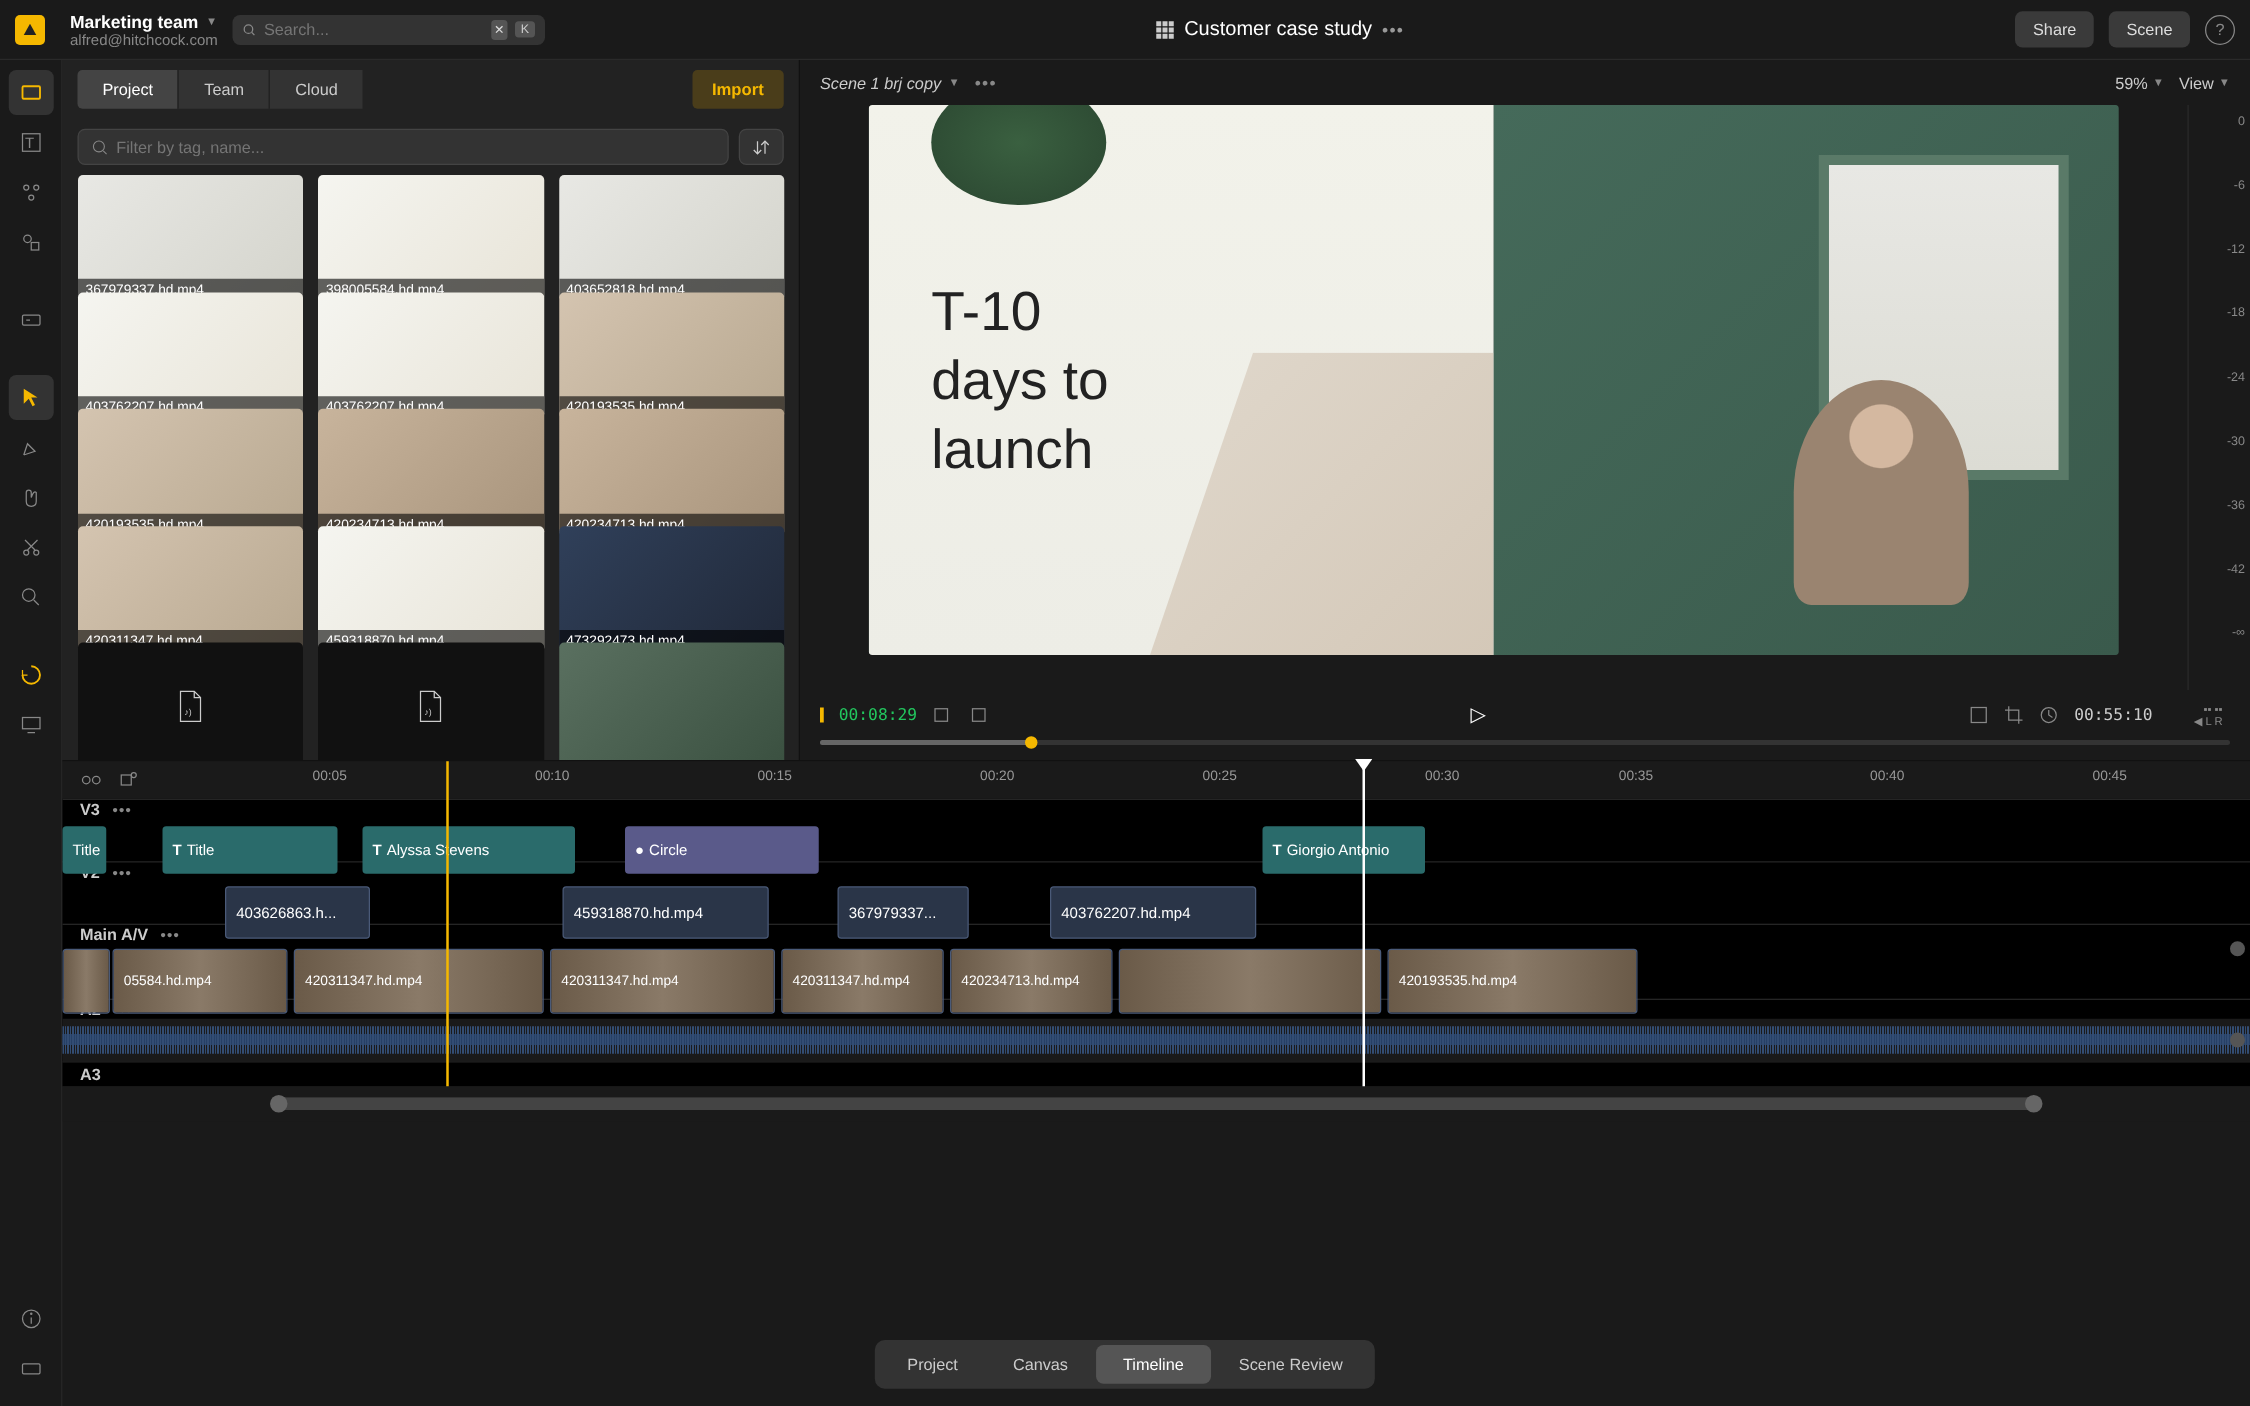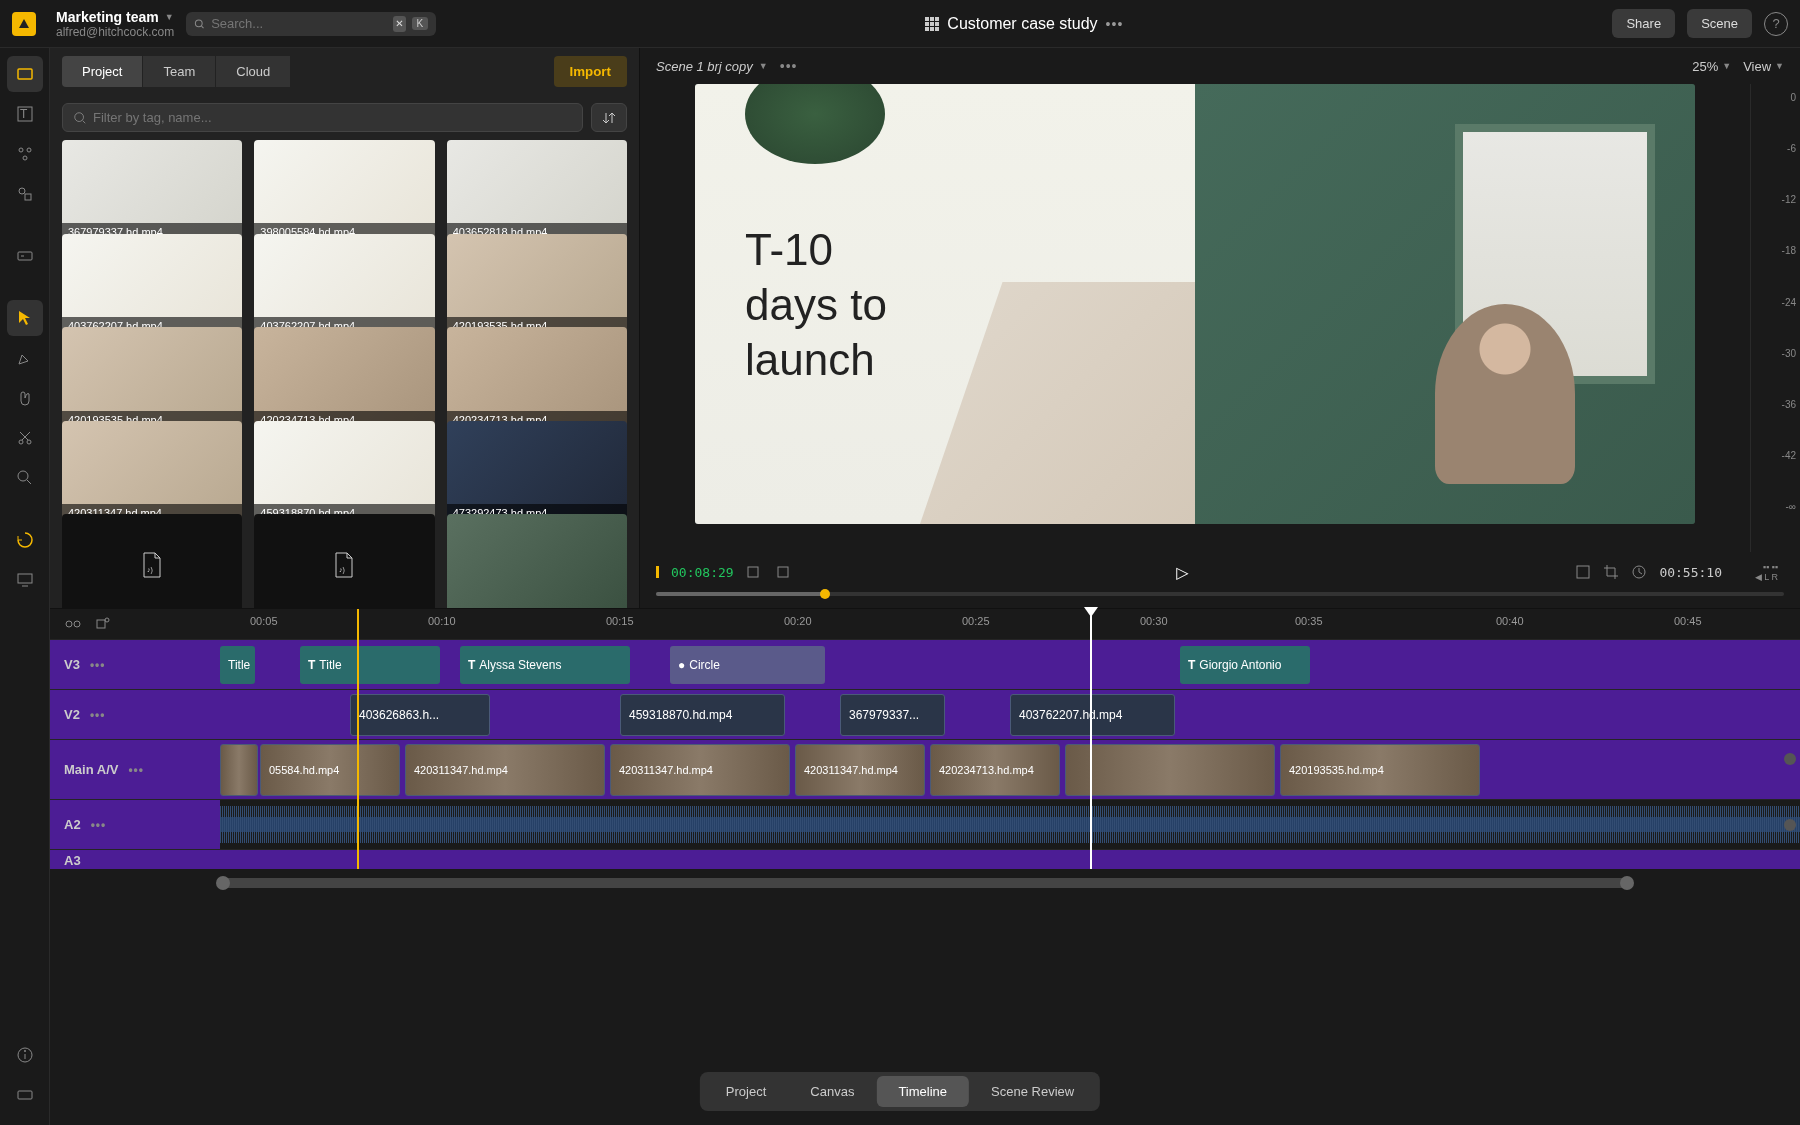--- a/index.html
+++ b/index.html
@@ -90,21 +90,21 @@
 .timeline { flex:1; background:#1a1a1a; display:flex; flex-direction:column; min-height:0; border-top:1px solid #111; }
 .tl-ruler { height:30px; display:flex; background:#1a1a1a; position:relative; }
 .tl-head { width:170px; display:flex; align-items:center; gap:12px; padding-left:14px; color:#888; }
 .ruler-track { flex:1; position:relative; }
 .ruler-tick { position:absolute; top:6px; color:#999; font-size:11px; }
 .playhead { position:absolute; top:0; width:2px; background:#f5b800; z-index:10; }
 .playhead-main { left:calc(170px + 137px); height:260px; top:0; }
 .playhead-white { position:absolute; left:calc(170px + 870px); top:0; height:260px; width:2px; background:#fff; z-index:5; }
 .playhead-white::before { content:''; position:absolute; top:-2px; left:-6px; width:14px; height:10px; background:#fff; clip-path:polygon(0 0,100% 0,50% 100%); }
 .tl-rows { position:relative; }
-.tl-row { display:flex; height:50px; border-top:1px solid #252525; background:#4c1d95; }
+.tl-row { display:flex; height:50px; border-top:1px solid #252525; background:#000000;flex-direction:column; }
 .tl-row.tall { height:60px; }
 .tl-label { width:170px; display:flex; align-items:center; padding-left:14px; gap:10px; color:#ccc; font-weight:600; }
 .row-more { color:#888; cursor:pointer; font-size:12px; letter-spacing:1px; }
 .tl-content { flex:1; position:relative; }
 .clip { position:absolute; top:6px; height:38px; border-radius:3px; display:flex; align-items:center; padding:0 8px; font-size:12px; color:#fff; overflow:hidden; cursor:pointer; white-space:nowrap; }
 .clip.teal { background:#2a6b6b; }
 .clip.purple { background:#5a5a8a; }
 .clip.video { background:#2a3548; border:1px solid #4a5a78; top:4px; height:42px; }
 .clip.main { top:4px; height:52px; background:linear-gradient(90deg,#6a5a48,#8a7a68,#6a5a48); border:1px solid #4a5a78; }
 .wave-row .tl-content { background:#1a1a1a; }
@@ -351,21 +351,21 @@
 
         <div class="preview">
           <div class="scene-bar">
             <div class="scene-name">
                 <span>Scene 1 brj copy</span>
                 <span class="chev">▼</span>
               </div>
             <span class="more-dots">•••</span>
             <div class="spacer"></div>
             <div class="zoom">
-                <span>25%</span>
+                <span>59%</span>
                 <span class="chev">▼</span>
               </div>
             <div class="zoom">
                 <span>View</span>
                 <span class="chev">▼</span>
               </div>
           </div>
           <div style="display:flex; flex:1;">
             <div class="canvas">
               <div class="frame">
@@ -484,21 +484,21 @@
                   <span>Giorgio Antonio</span>
                 </div>
               </div>
           </div>
           <div class="tl-row">
             <div class="tl-label">
                 <span>V2</span>
                 <span class="row-more">•••</span>
               </div>
             <div class="tl-content" id="v2-track">
-                <div class="clip video" style="left: 130px; width: 140px;">
+                <div class="clip video" style="left: 130px; width: 116px;">
                   <span>403626863.h...</span>
                 </div>
                 <div class="clip video" style="left: 400px; width: 165px;">
                   <span>459318870.hd.mp4</span>
                 </div>
                 <div class="clip video" style="left: 620px; width: 105px;">
                   <span>367979337...</span>
                 </div>
                 <div class="clip video" style="left: 790px; width: 165px;">
                   <span>403762207.hd.mp4</span>

